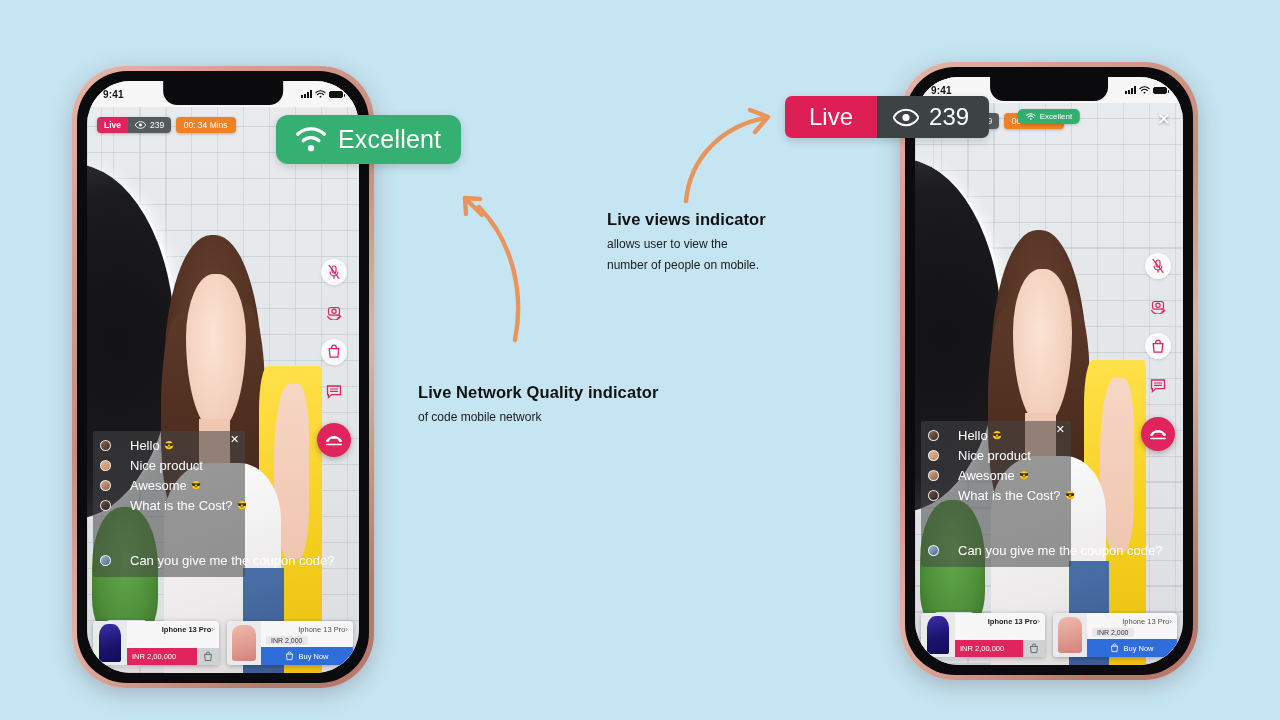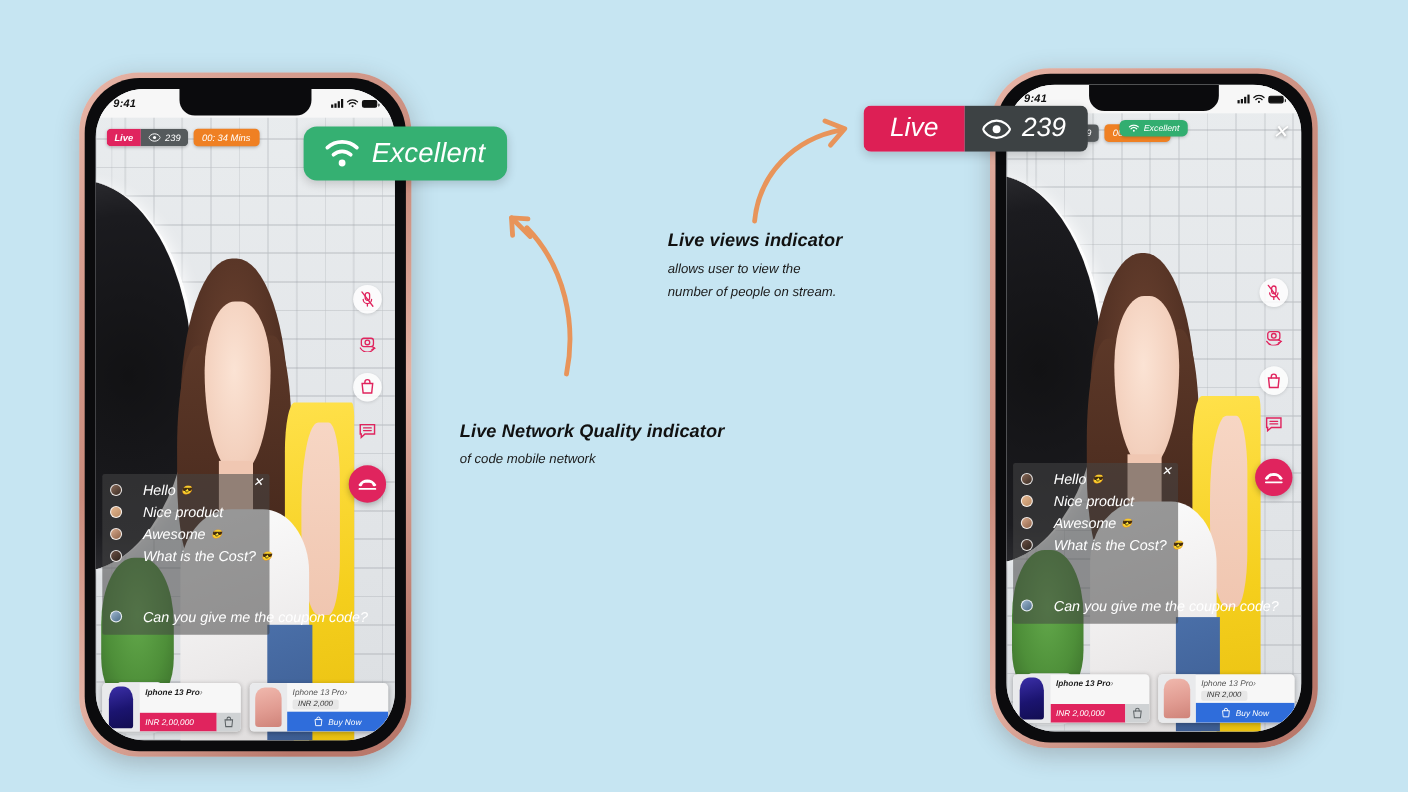--- a/index.html
+++ b/index.html
@@ -1,21 +1,21 @@
 <!DOCTYPE html>
 <html><head>
 <meta charset="utf-8">
 <style>
   * { margin:0; padding:0; box-sizing:border-box; }
   html, body {
     width:1280px; height:720px; overflow:hidden;
     background:#c6e5f2;
     font-family:"Liberation Sans", sans-serif;
   }
-  #stage { position:relative; width:1280px; height:720px;font-style:italic; }
+  #stage { position:relative; width:1280px; height:720px; }
 
   
   .phone { position:absolute; }
   .phone-frame{
     position:absolute; inset:0;
     border-radius:54px;
     background:linear-gradient(135deg,#e8b6a8 0%,#d79e90 18%,#c98b7c 42%,#e3b1a3 62%,#b9786b 88%);
     box-shadow:0 6px 22px rgba(60,40,35,.25);
     padding:5px;
   }
@@ -227,21 +227,21 @@
     background:linear-gradient(165deg,#3b2fa8,#1b1470 55%,#120d52);
     border-radius:42% 42% 12% 12%/30% 30% 6% 6%;
   }
   .thumb-dress-pink{
     position:absolute; left:16%; top:8%; width:68%; height:84%;
     background:linear-gradient(165deg,#f0b8ad,#e19c92 55%,#cf8379);
     border-radius:38% 38% 14% 14%/26% 26% 8% 8%;
   }
   .card-body{ flex:1; display:flex; flex-direction:column; }
   .card-top{
-    display:flex; align-items:center; justify-content:flex-start;
+    display:flex; align-items:center; justify-content:flex-end;
     padding:4px 5px 2px 5px;
   }
   .card-title{ font-size:7.5px; font-weight:bold; color:#1b1b1b; white-space:nowrap; }
   .card-title.muted{ font-weight:normal; color:#555; }
   .chev{ font-size:8px; color:#777; }
   .card-sub{
     margin:0 5px 2px 5px; display:inline-block; align-self:flex-start;
     background:#e7e7e7; color:#333; font-size:7px; padding:1px 5px; border-radius:2px;
   }
   .card-cta{ margin-top:auto; display:flex; }
@@ -658,21 +658,21 @@
         <path d="M8 .7C4 .7 1.2 3.5.4 5.5c.8 2 3.6 4.8 7.6 4.8s6.8-2.8 7.6-4.8C14.8 3.5 12 .7 8 .7z" fill="none" stroke="#fff" stroke-width="1.2"></path>
         <circle cx="8" cy="5.5" r="2.2" fill="#fff"></circle>
       </svg>
       <span>239</span>
     </span>
   </div>
 
   <div class="note" style="left:607px; top:210px; width:300px;">
     <h3>Live views  indicator</h3>
     <p>allows user to view the</p>
-    <p>number of people on stream.</p>
+    <p>number of people on mobile.</p>
   </div>
 
   <div class="note" style="left:418px; top:383px; width:340px;">
     <h3>Live Network Quality  indicator</h3>
     <p>of code mobile network</p>
   </div>
 
   <svg class="arrow" style="left:452px; top:185px;" width="120" height="160" viewBox="0 0 120 160">
     <path d="M63 155 C 72 110, 62 58, 27 22" stroke="#e8945a" stroke-width="4.4" fill="none" stroke-linecap="round"></path>
     <path d="M13 13 L 28 14 M 13 13 L 14 29" stroke="#e8945a" stroke-width="4.4" fill="none" stroke-linecap="round"></path>

